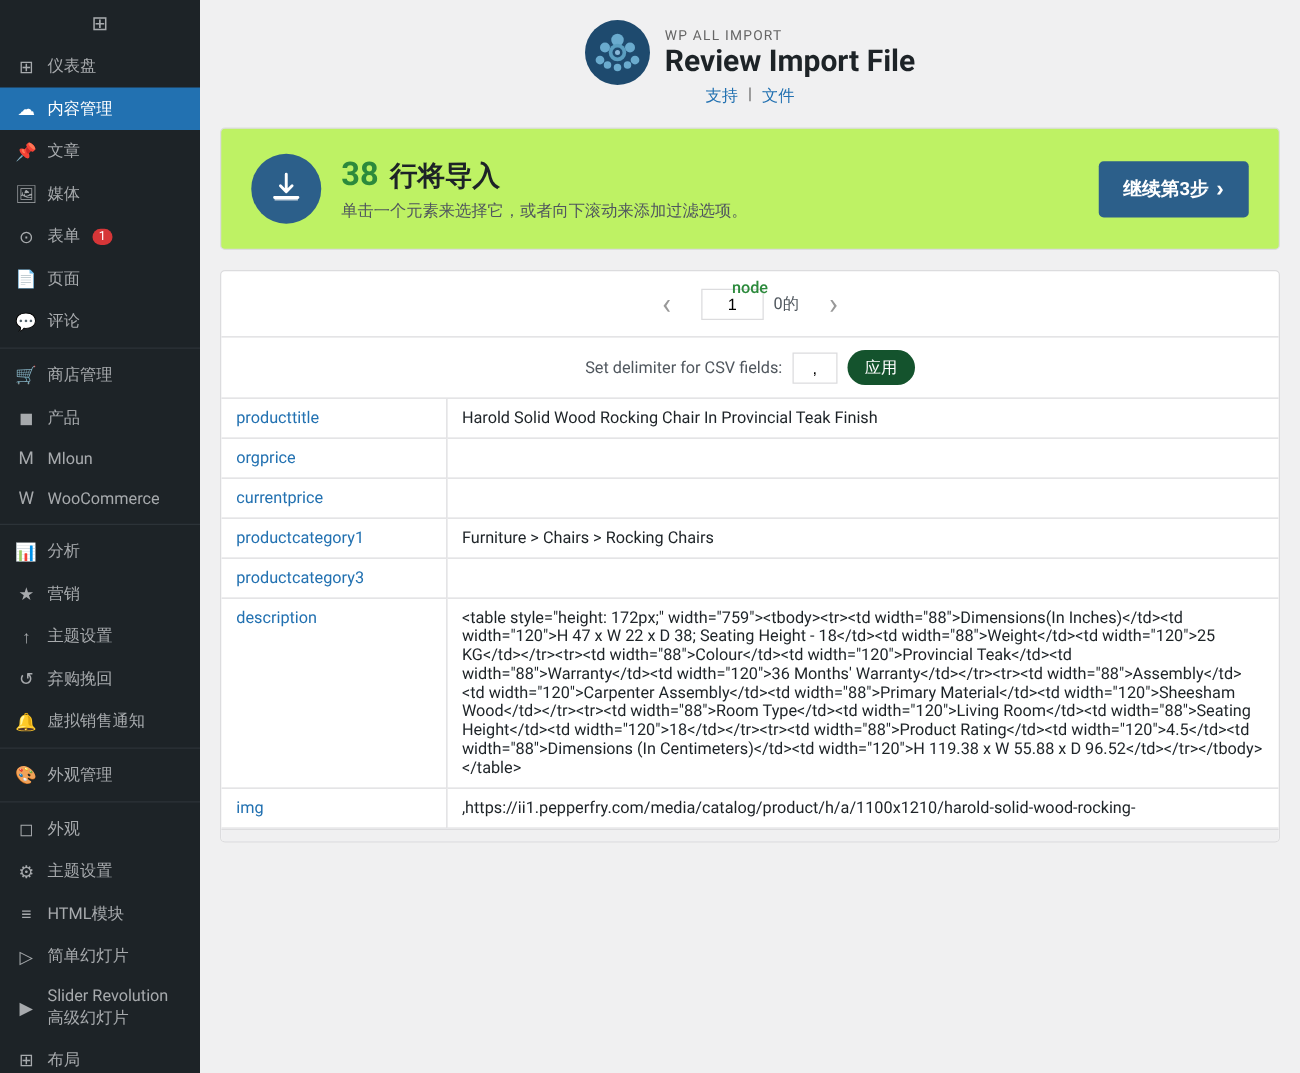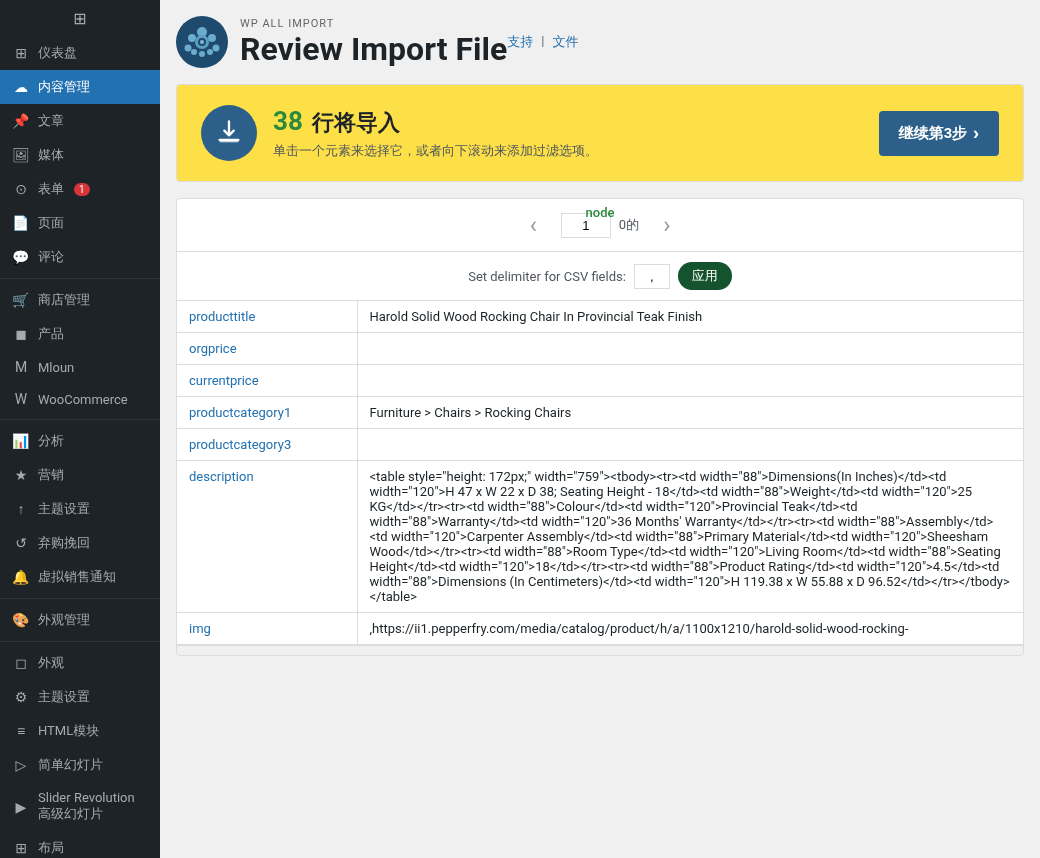--- a/index.html
+++ b/index.html
@@ -51,20 +51,21 @@
       background: #f0f0f1;
       padding: 16px;
       height: 100%;
     }
 
     
     .page-header {
       display: flex;
       align-items: center;
       margin-bottom: 16px;
+      flex-direction: column;
     }
     .header-left {
       display: flex;
       align-items: center;
       gap: 12px;
     }
     .header-logo {
       width: 52px;
       height: 52px;
     }
@@ -72,38 +73,38 @@
       display: flex;
       flex-direction: column;
     }
     .header-brand-name {
       font-size: 11px;
       color: #666;
       letter-spacing: 1px;
       text-transform: uppercase;
     }
     .header-title {
-      font-size: 32px;
+      font-size: 24px;
       font-weight: 700;
       color: #1d2327;
     }
     .header-links {
       display: flex;
       gap: 8px;
       font-size: 13px;
     }
     .header-links a {
       color: #2271b1;
       text-decoration: none;
     }
     .header-links span { color: #666; }
 
     
     .summary-card {
-      background: #fde047;
+      background: #bef264;
       border: 1px solid #dcdcde;
       border-radius: 4px;
       padding: 20px 24px;
       display: flex;
       align-items: center;
       justify-content: space-between;
       margin-bottom: 16px;
     }
     .summary-left {
       display: flex;

